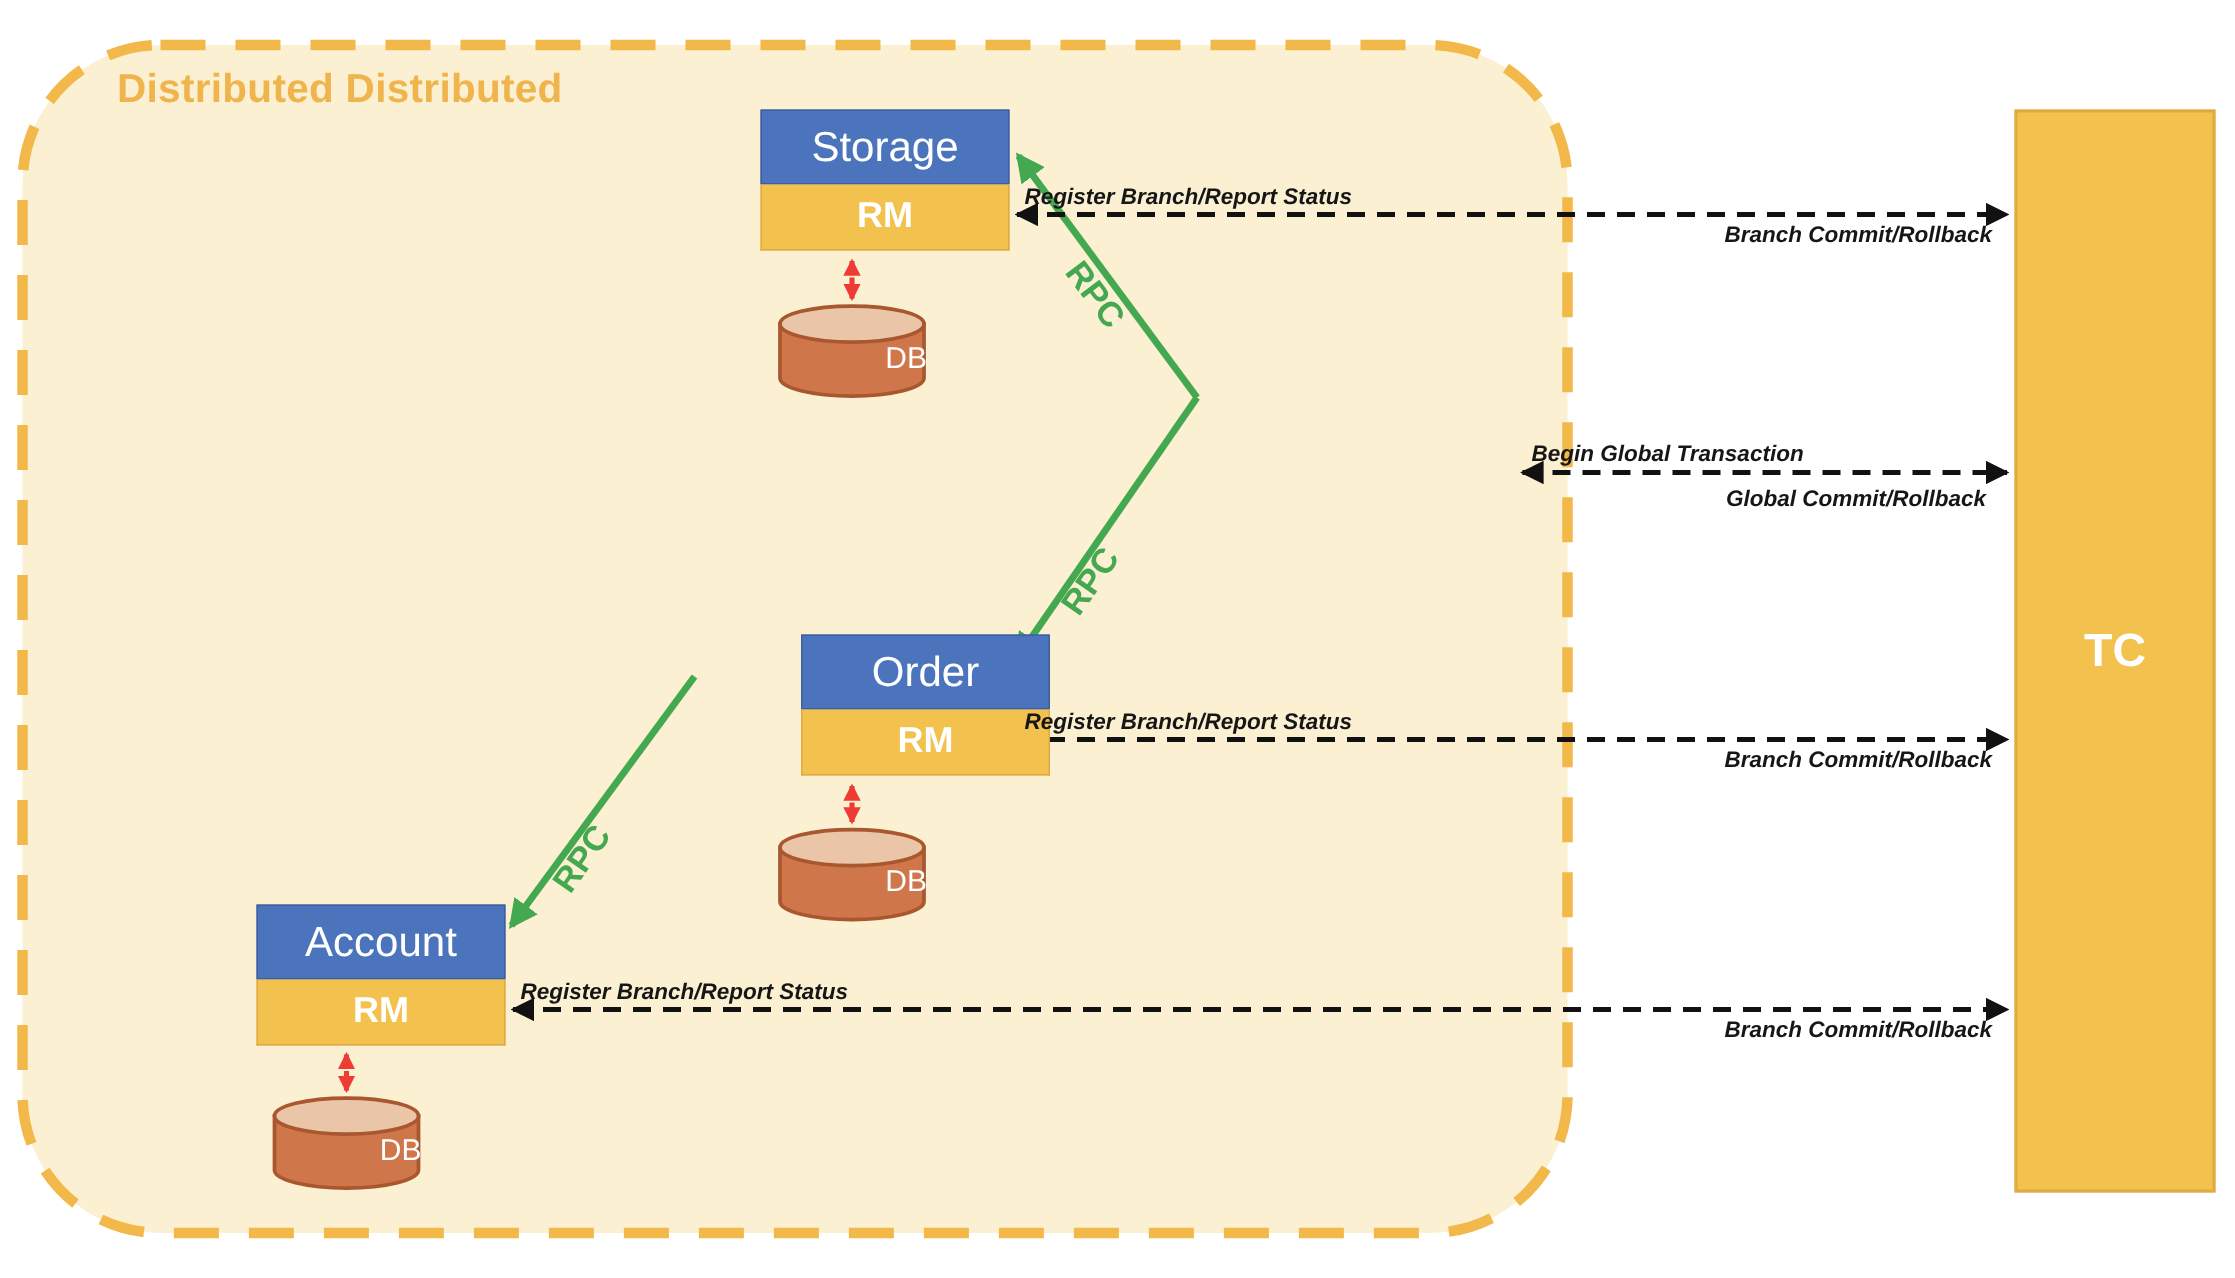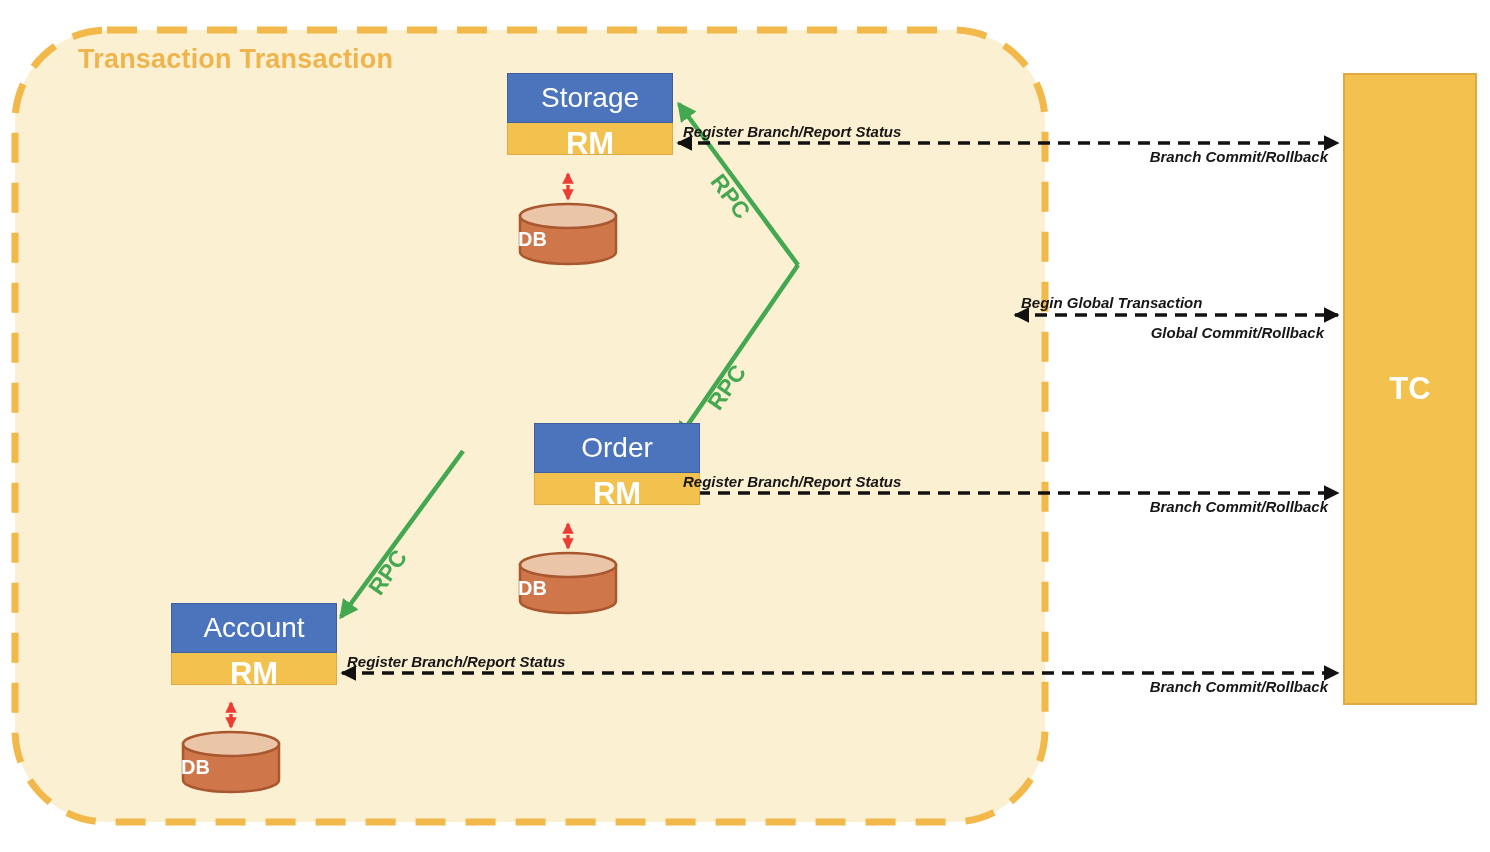--- a/index.html
+++ b/index.html
@@ -11,39 +11,39 @@
   .abs{position:absolute;}
   .title{
     z-index:3;color:#F0B44D;font-size:27px;font-weight:bold;letter-spacing:.2px;
   }
   .svc{z-index:4;width:210px;box-sizing:border-box;padding-left:44px;}
   .svc-header{
     height:50px;background:#4B74BC;border:1px solid #3D5FA0;box-sizing:border-box;
     color:#ffffff;font-size:28px;text-align:center;line-height:48px;
   }
   .svc-band{
-    height:32px;background:#F2C14E;border:1px solid #DFA943;border-top:none;box-sizing:border-box;
-    color:#ffffff;font-size:31px;font-weight:bold;text-align:center;line-height:42px;
+    height:44px;background:#F2C14E;border:1px solid #DFA943;border-top:none;box-sizing:border-box;
+    color:#ffffff;font-size:24px;font-weight:bold;text-align:center;line-height:42px;
   }
   .tc-box{
-    z-index:4;width:134px;height:632px;background:#F2C14E;border:2px solid #DFA943;box-sizing:border-box;
+    z-index:4;width:134px;height:722px;background:#F2C14E;border:2px solid #DFA943;box-sizing:border-box;
     display:flex;align-items:center;justify-content:center;
     color:#ffffff;font-size:31px;font-weight:bold;
   }
   .edge-label{
     z-index:5;color:#161616;font-size:15px;font-weight:bold;white-space:nowrap;font-style:italic;
   }
   .rpc-label{
     z-index:5;color:#44A851;font-size:23px;font-weight:bold;width:64px;text-align:center;
   }
   .cyl{z-index:4;width:100px;height:64px;}
   .cyl svg{display:block;}
   .cyl .db-label{
-    position:absolute;left:0;right:0;top:26px;text-align:left;
-    color:#ffffff;font-size:20px;font-weight:bold;
+    position:absolute;left:0;right:0;top:26px;text-align:right;
+    color:#ffffff;font-size:20px;font-weight:normal;
   }
 </style>
 </head>
 <body>
 
 <div class="stage">
 
   <svg class="layer" viewBox="0 0 1490 852" xmlns="http://www.w3.org/2000/svg">
     <defs>
       <marker id="mBlack" viewBox="0 0 10 10" refX="9" refY="5" markerWidth="4.6" markerHeight="4.6" orient="auto-start-reverse">
@@ -66,21 +66,21 @@
     <path d="M678 143 L1338 143" fill="none" stroke="#111111" stroke-width="3.4" stroke-dasharray="12 8" marker-start="url(#mBlack)" marker-end="url(#mBlack)"></path>
     <path d="M1015 315 L1338 315" fill="none" stroke="#111111" stroke-width="3.4" stroke-dasharray="12 8" marker-start="url(#mBlack)" marker-end="url(#mBlack)"></path>
     <path d="M678 493 L1338 493" fill="none" stroke="#111111" stroke-width="3.4" stroke-dasharray="12 8" marker-start="url(#mBlack)" marker-end="url(#mBlack)"></path>
     <path d="M342 673 L1338 673" fill="none" stroke="#111111" stroke-width="3.4" stroke-dasharray="12 8" marker-start="url(#mBlack)" marker-end="url(#mBlack)"></path>
 
     <path d="M568 174 L568 199" fill="none" stroke="#EE3B33" stroke-width="3.4" stroke-dasharray="6 5" marker-start="url(#mRed)" marker-end="url(#mRed)"></path>
     <path d="M568 524 L568 548" fill="none" stroke="#EE3B33" stroke-width="3.4" stroke-dasharray="6 5" marker-start="url(#mRed)" marker-end="url(#mRed)"></path>
     <path d="M231 703 L231 727" fill="none" stroke="#EE3B33" stroke-width="3.4" stroke-dasharray="6 5" marker-start="url(#mRed)" marker-end="url(#mRed)"></path>
   </svg>
 
-  <div class="abs title" style="left:78px;top:44px;">Transaction Transaction</div>
+  <div class="abs title" style="left:78px;top:44px;">Distributed Distributed</div>
 
   <div class="abs svc" style="left:463px;top:73px;">
     <div class="svc-header">Storage</div>
     <div class="svc-band">RM</div>
   </div>
 
   <div class="abs cyl" style="left:518px;top:202px;">
     <svg width="100" height="64" viewBox="0 0 100 64">
       <path d="M2 14 V50 A48 12 0 0 0 98 50 V14 Z" fill="#D0764B" stroke="#A9572F" stroke-width="2.5"></path>
       <ellipse cx="50" cy="14" rx="48" ry="12" fill="#EBC5A7" stroke="#A9572F" stroke-width="2.5"></ellipse>

